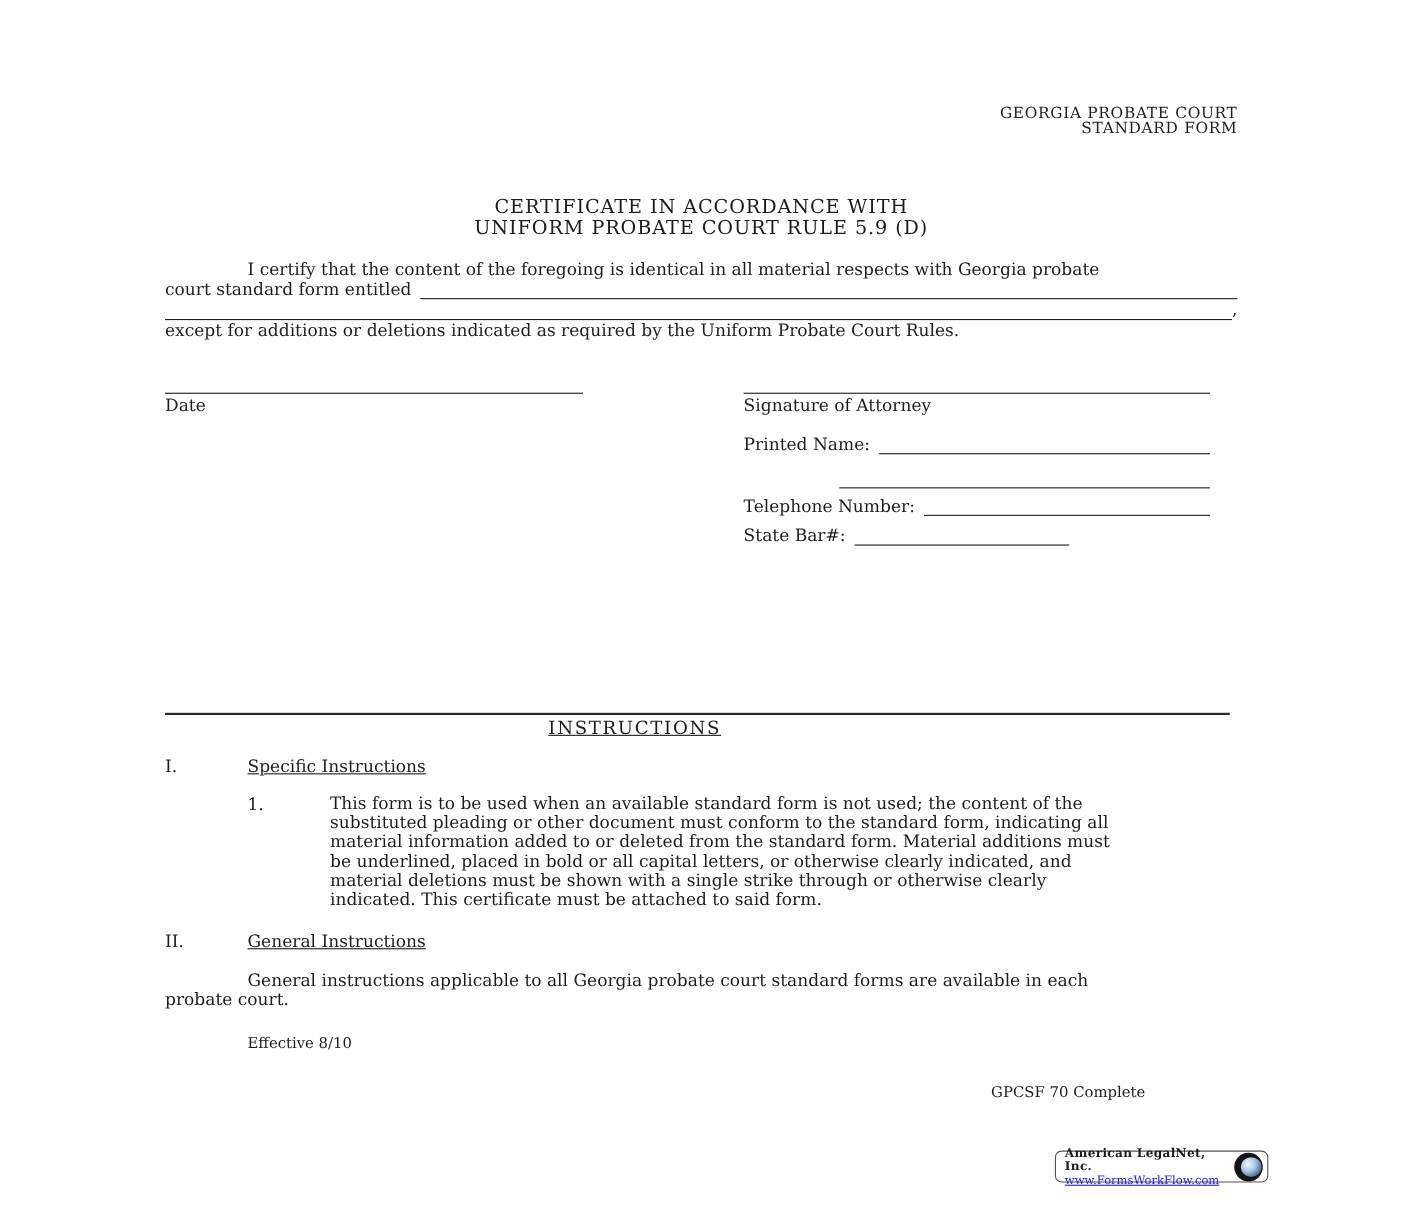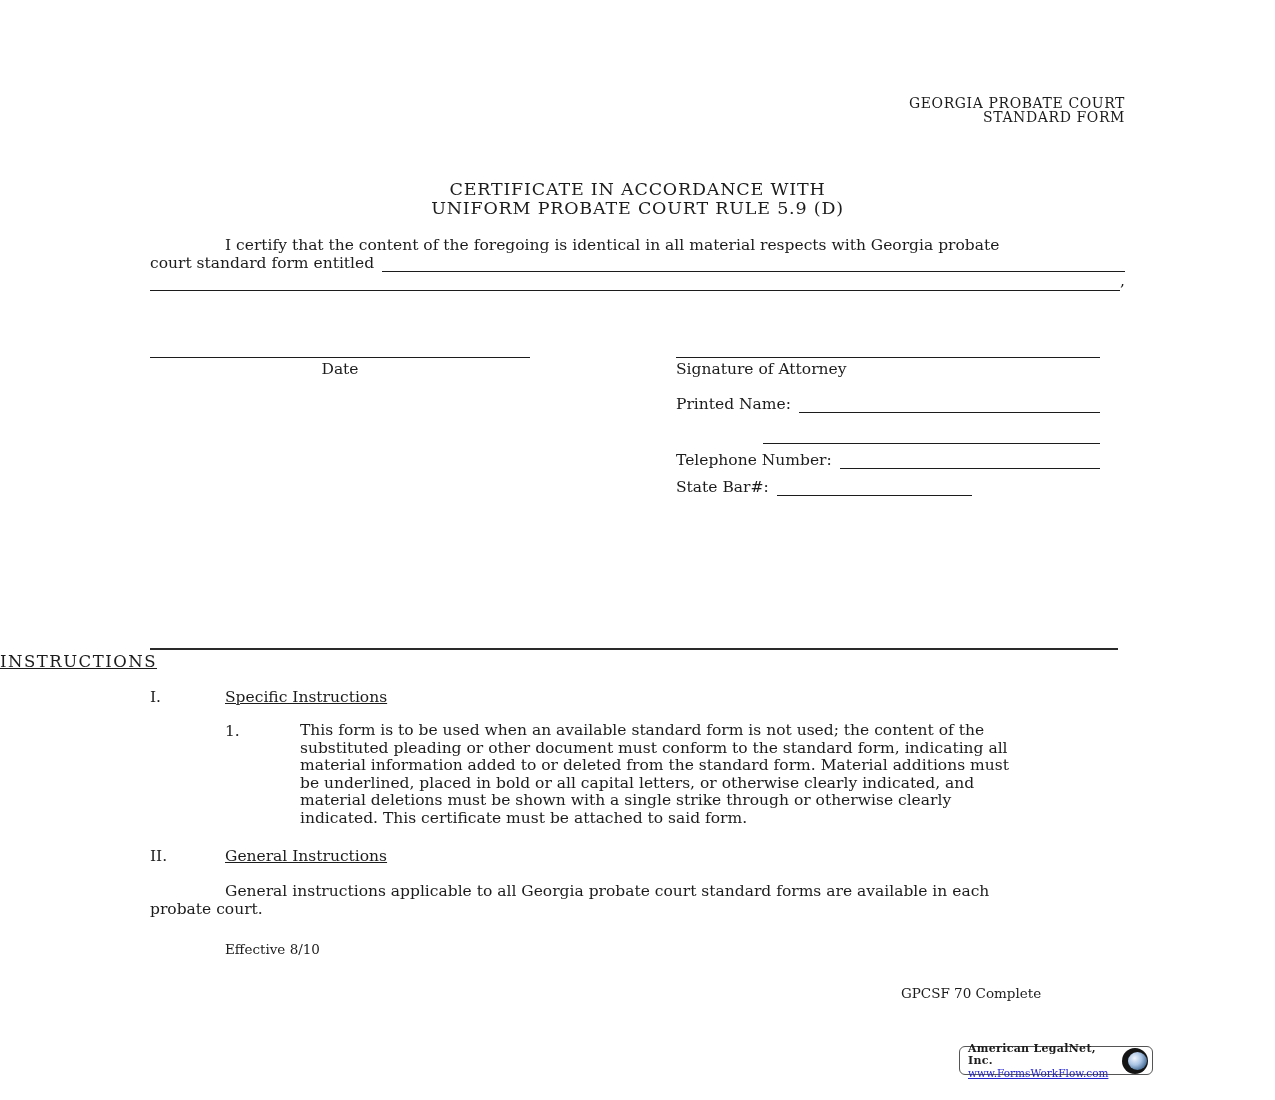--- a/index.html
+++ b/index.html
@@ -24,37 +24,37 @@
   .certify .first { padding-left: 75px; white-space: nowrap; }
   .crow { display: flex; align-items: flex-end; }
   .blank { border-bottom: 1.5px solid #1c1c1c; }
   .crow .label { white-space: nowrap; padding-right: 8px; }
   .crow .fill { flex: 1 1 auto; height: 17px; }
 
   
   .sig-block { top: 340px; font-size: 15.5px; }
   .sig-block .sigline { height: 17px; border-bottom: 1.6px solid #1c1c1c; }
   .date-block { left: 150px; width: 380px; }
-  .date-block .caption { text-align: center; margin-top: 2px; }
+  .date-block .caption { margin-top: 2px; }
   .attorney-block { left: 676px; width: 424px; }
   .attorney-block .caption { text-align: left; margin-top: 2px; }
 
   
   .fields { left: 676px; top: 395px; width: 424px; font-size: 15.5px; }
   .frow { display: flex; align-items: flex-end; height: 18px; }
   .frow .label { white-space: nowrap; padding-right: 8px; }
   .frow .fill { flex: 1 1 auto; height: 16px; }
   .addr-cont { margin-left: 87px; margin-top: 14px; height: 16px; border-bottom: 1.5px solid #1c1c1c; }
   .frow.telephone { margin-top: 7px; }
   .frow.statebar { margin-top: 9px; }
   .frow.statebar .fill { flex: 0 0 195px; }
 
   
   .rule { left: 150px; top: 648px; width: 968px; border-top: 2px solid #2a2a2a; height: 0; }
-  .instr-heading { top: 652px; left: 0; width: 1154px; text-align: left; font-size: 16.5px; letter-spacing: 1.5px; }
+  .instr-heading { top: 652px; left: 0; width: 1154px; text-align: center; font-size: 16.5px; letter-spacing: 1.5px; }
   .instr-heading span { text-decoration: underline; }
   .sec-heading { left: 150px; font-size: 15.5px; display: flex; }
   .sec-heading .numeral { width: 75px; flex: 0 0 75px; }
   .sec-heading .sec-title { text-decoration: underline; }
   .sec1 { top: 688px; }
   .sec2 { top: 847px; }
   .item1 { left: 225px; top: 722px; width: 900px; display: flex; font-size: 15.5px; }
   .item1 .num { width: 75px; flex: 0 0 75px; }
   .item1 .txt { width: 820px; line-height: 17.6px; white-space: pre-line; }
   .general-par { left: 150px; top: 882px; width: 965px; font-size: 15.5px; line-height: 18px; text-indent: 75px; white-space: pre-line; }
@@ -88,20 +88,21 @@
 <div class="abs certify">
   <div class="first">I certify that the content of the foregoing is identical in all material respects with Georgia probate</div>
   <div class="crow">
     <span class="label">court standard form entitled</span>
     <span class="blank fill"></span>
   </div>
   <div class="crow">
     <span class="blank fill"></span>
     <span>,</span>
   </div>
+  <div>except for additions or deletions indicated as required by the Uniform Probate Court Rules.</div>
 </div>
 
 <div class="abs sig-block date-block">
   <div class="sigline"></div>
   <div class="caption">Date</div>
 </div>
 
 <div class="abs sig-block attorney-block">
   <div class="sigline"></div>
   <div class="caption">Signature of Attorney</div>

